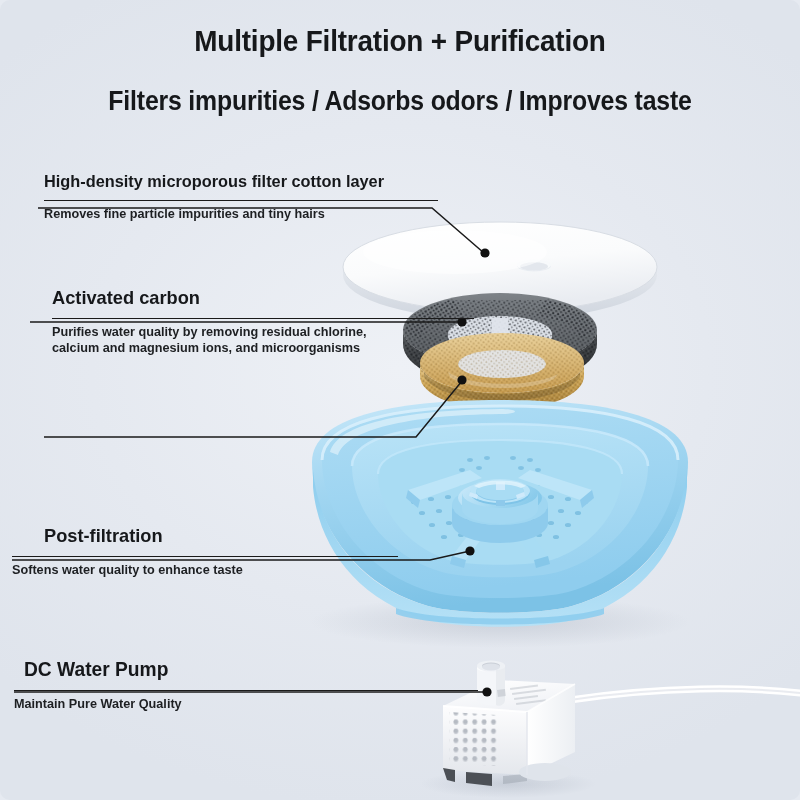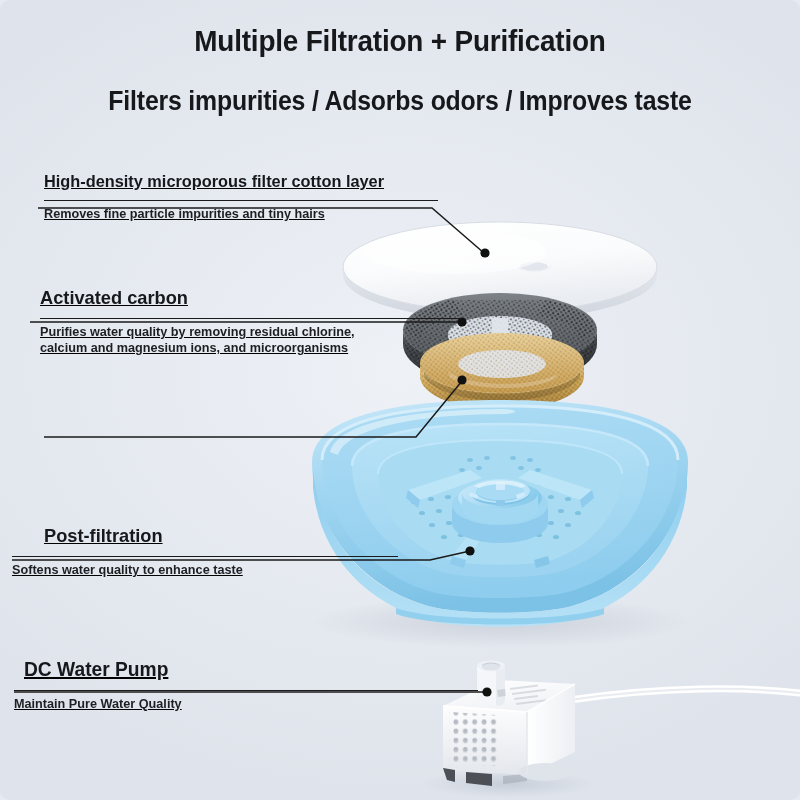--- a/index.html
+++ b/index.html
@@ -24,21 +24,21 @@
     font-size:30px;font-weight:700;color:#16181b;letter-spacing:-0.2px;
     transform:scaleX(.93);
   }
   .h2{
     position:absolute;left:0;right:0;top:86px;text-align:center;
     font-size:27px;font-weight:700;color:#16181b;letter-spacing:-0.2px;
     transform:scaleX(.92);
   }
 
   
-  .callout{position:absolute;text-decoration:underline;}
+  .callout{position:absolute;}
   .callout .ttl{
     font-size:17px;font-weight:700;color:#16181b;white-space:nowrap;
     transform:scaleX(.96);transform-origin:left center;
   }
   .callout .rule{
     height:0;border-top:1.4px solid #1a1a1a;margin-top:4px;
   }
   .callout .sub{
     font-size:13.2px;font-weight:700;color:#1d1f22;line-height:1.22;
     margin-top:5px;transform:scaleX(.96);transform-origin:left center;
@@ -434,21 +434,21 @@
   </svg>
 
   <div class="callout" style="left:44px;top:172px;width:394px;">
     <div class="ttl">High-density microporous filter cotton layer</div>
     <div class="rule" style="margin-top:8px;"></div>
     <div class="sub">
       <div>Removes fine particle impurities and tiny hairs</div>
     </div>
   </div>
 
-  <div class="callout" style="left:40px;top:287px;width:422px;">
+  <div class="callout" style="left:52px;top:287px;width:422px;">
     <div class="ttl" style="font-size:19px;">Activated carbon</div>
     <div class="rule" style="margin-top:9px;"></div>
     <div class="sub">
       <div>Purifies water quality by removing residual chlorine,</div>
       <div>calcium and magnesium ions, and microorganisms</div>
     </div>
   </div>
 
 
   <div class="callout" style="left:44px;top:525px;width:386px;">

